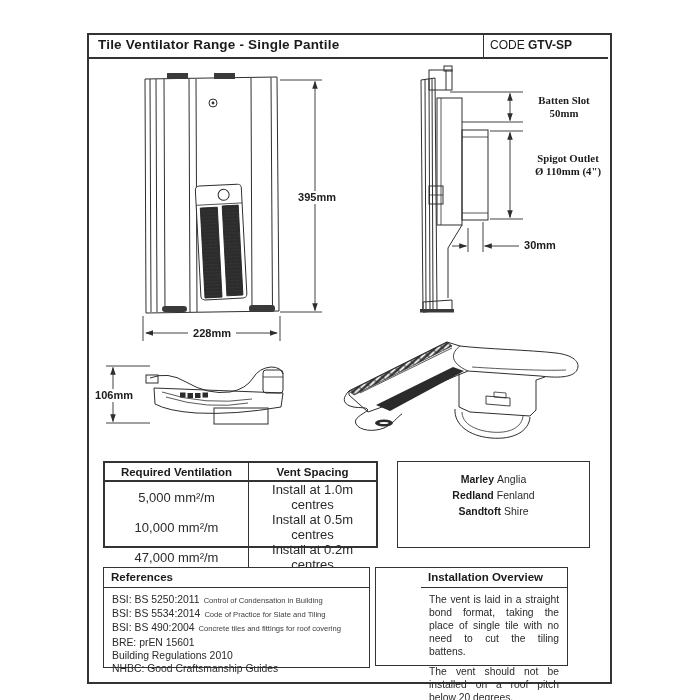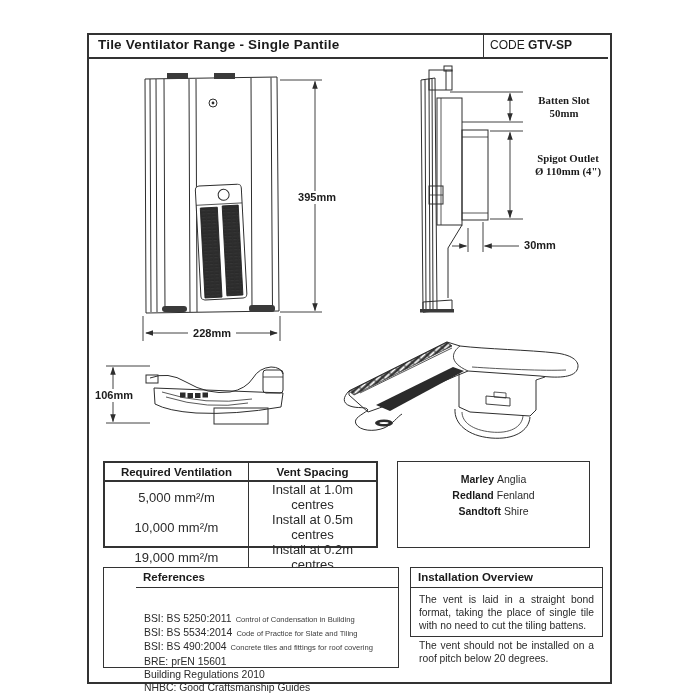--- a/index.html
+++ b/index.html
@@ -25,24 +25,24 @@
   .vt-c2{flex:1;text-align:center;display:flex;align-items:center;justify-content:center;}
   .vt-head .vt-c1,.vt-head .vt-c2{font-weight:bold;font-size:11.5px;color:#1b1b1b;}
   .vt-row .cell{font-size:13px;color:#2a2a2a;}
   .panel{border:1.7px solid #333;box-sizing:border-box;background:#fff;}
   .panel-head{font-weight:bold;font-size:11.5px;color:#1b1b1b;padding:2px 7px 2px 7px;height:15px;
               border-bottom:1.7px solid #333;line-height:14px;}
   .compat{left:397px;top:461px;width:193px;height:87px;}
   .compat-items{text-align:center;font-size:10.5px;color:#2a2a2a;margin-top:9px;line-height:16px;}
   .compat-items b{color:#1b1b1b;text-align:right;}
   .compat-items .model{margin-left:3px;}
-  .refs{left:103px;top:567px;width:296px;height:101px;padding-left:32px;}
-  .refs-body{padding:5px 8px 0 8px;font-size:10.4px;line-height:13.2px;color:#2a2a2a;white-space:nowrap;margin-top:19px;}
+  .refs{left:103px;top:567px;width:267px;height:101px;}
+  .refs-body{padding:5px 8px 0 8px;font-size:10.4px;line-height:13.2px;color:#2a2a2a;white-space:nowrap;}
   .refs-body .note{font-size:7.6px;color:#3c3c3c;margin-left:4px;}
-  .install{left:410px;top:567px;width:193px;height:70px;}
+  .install{left:375px;top:567px;width:193px;height:99px;padding-left:45px;}
   .install-body{padding:5px 8px 0 8px;font-size:10.3px;line-height:13px;color:#2a2a2a;text-align:justify;}
   .install-body p{margin:0 0 7px 0;}
 </style>
 </head>
 <body>
 
 <div class="page">
 
   <svg class="art abs" viewBox="0 0 700 700" fill="none" stroke="#2e2e2e" stroke-width="1">
     <defs>
@@ -179,21 +179,21 @@
     </div>
     <div class="vt-row">
       <div class="vt-c1 cell">5,000 mm²/m</div>
       <div class="vt-c2 cell">Install at 1.0m centres</div>
     </div>
     <div class="vt-row">
       <div class="vt-c1 cell">10,000 mm²/m</div>
       <div class="vt-c2 cell">Install at 0.5m centres</div>
     </div>
     <div class="vt-row">
-      <div class="vt-c1 cell">19,000 mm²/m</div>
+      <div class="vt-c1 cell">47,000 mm²/m</div>
       <div class="vt-c2 cell">Install at 0.2m centres</div>
     </div>
   </div>
 
   <div class="abs panel compat">
     <div class="compat-items">
       <div>
         <b>Marley</b><span class="model">Anglia</span>
       </div>
       <div>

